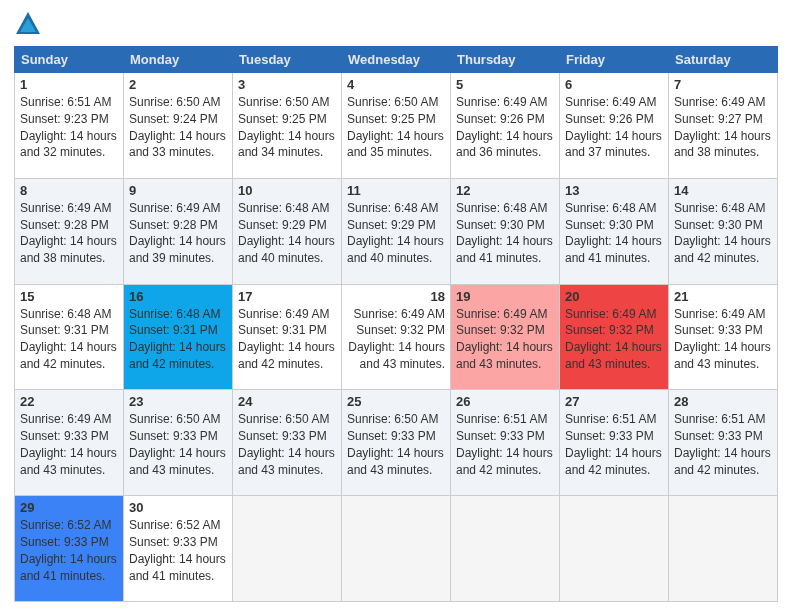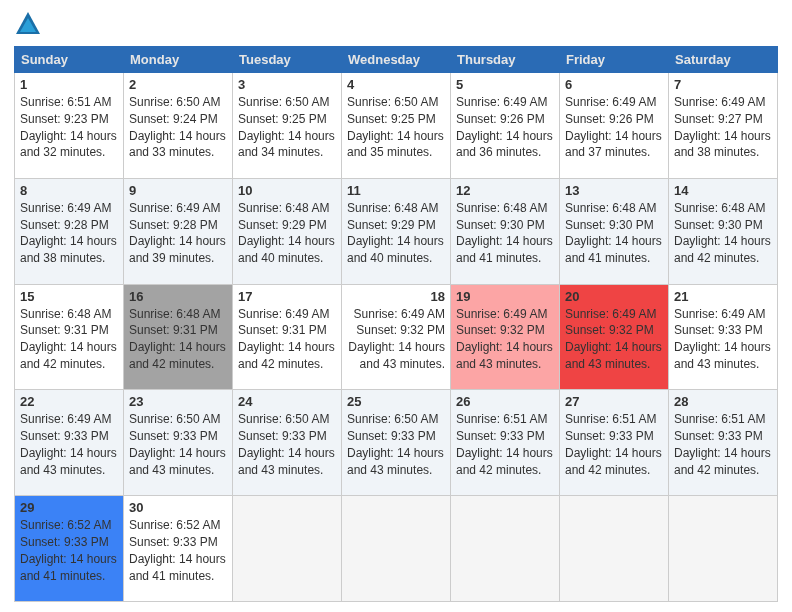--- a/index.html
+++ b/index.html
@@ -196,21 +196,21 @@
           <td style="background-color: rgb(240, 244, 248);">
             <span class="day-num">14</span>
             <div class="day-info">Sunrise: 6:48 AM<br>Sunset: 9:30 PM<br>Daylight: 14 hours and 42 minutes.</div>
           </td>
         </tr>
         <tr>
           <td style="background-color: rgb(255, 255, 255);">
             <span class="day-num">15</span>
             <div class="day-info">Sunrise: 6:48 AM<br>Sunset: 9:31 PM<br>Daylight: 14 hours and 42 minutes.</div>
           </td>
-          <td style="background-color: #a3a3a3;">
+          <td style="background-color: #0ea5e9;">
             <span class="day-num">16</span>
             <div class="day-info">Sunrise: 6:48 AM<br>Sunset: 9:31 PM<br>Daylight: 14 hours and 42 minutes.</div>
           </td>
           <td style="background-color: rgb(255, 255, 255);">
             <span class="day-num">17</span>
             <div class="day-info">Sunrise: 6:49 AM<br>Sunset: 9:31 PM<br>Daylight: 14 hours and 42 minutes.</div>
           </td>
           <td style="background-color: rgb(255, 255, 255); text-align: right;">
             <span class="day-num">18</span>
             <div class="day-info">Sunrise: 6:49 AM<br>Sunset: 9:32 PM<br>Daylight: 14 hours and 43 minutes.</div>

